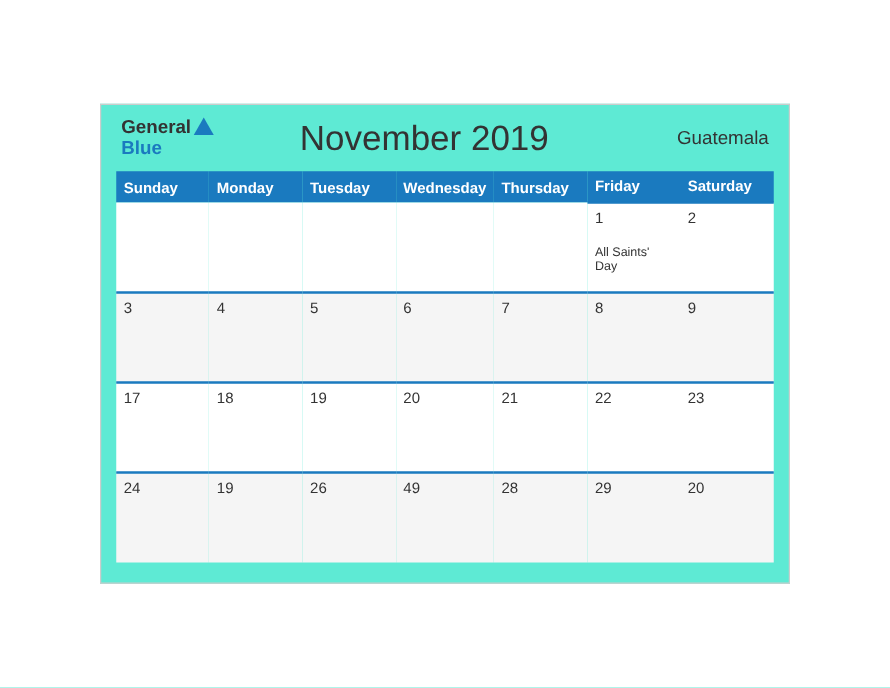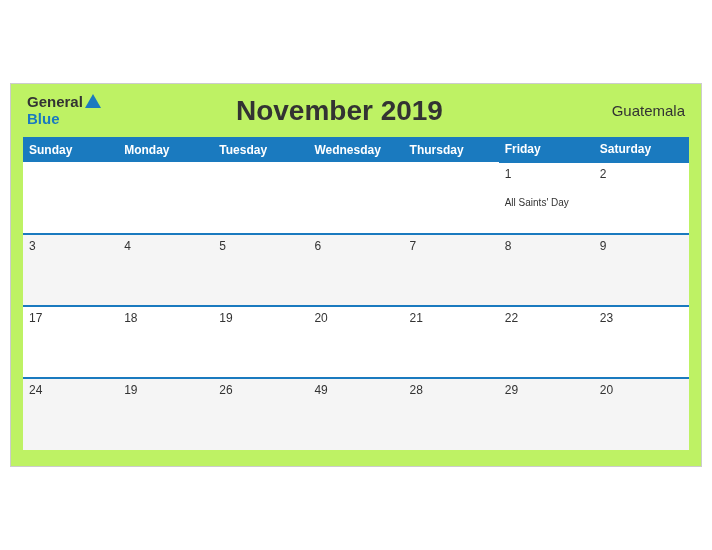--- a/index.html
+++ b/index.html
@@ -7,22 +7,22 @@
       background: #fff;
       font-family: Arial, sans-serif;
       display: flex;
       justify-content: center;
       align-items: center;
       width: 712px;
       height: 550px;
       overflow: hidden;
     }
     .calendar-wrapper {
-      width: 692px;
-      background: #bef264;
+      width: 552px;
+      background: #5eead4;
       border: 1px solid #ccc;
       padding: 10px 12px 16px 12px;
     }
     .calendar-header {
       display: flex;
       align-items: center;
       justify-content: space-between;
       margin-bottom: 10px;
       padding: 0 4px;
     }
@@ -51,21 +51,21 @@
       height: 0;
       border-left: 8px solid transparent;
       border-right: 8px solid transparent;
       border-bottom: 14px solid #1a7abf;
       margin-left: 2px;
       margin-bottom: 2px;
     }
     .calendar-title {
       font-size: 28px;
       color: #333;
-      font-weight: 700;
+      font-weight: 400;
       text-align: center;
       flex: 1;
     }
     .calendar-country {
       font-size: 15px;
       color: #333;
       text-align: right;
       min-width: 80px;
       margin-left: 27px;
     }

